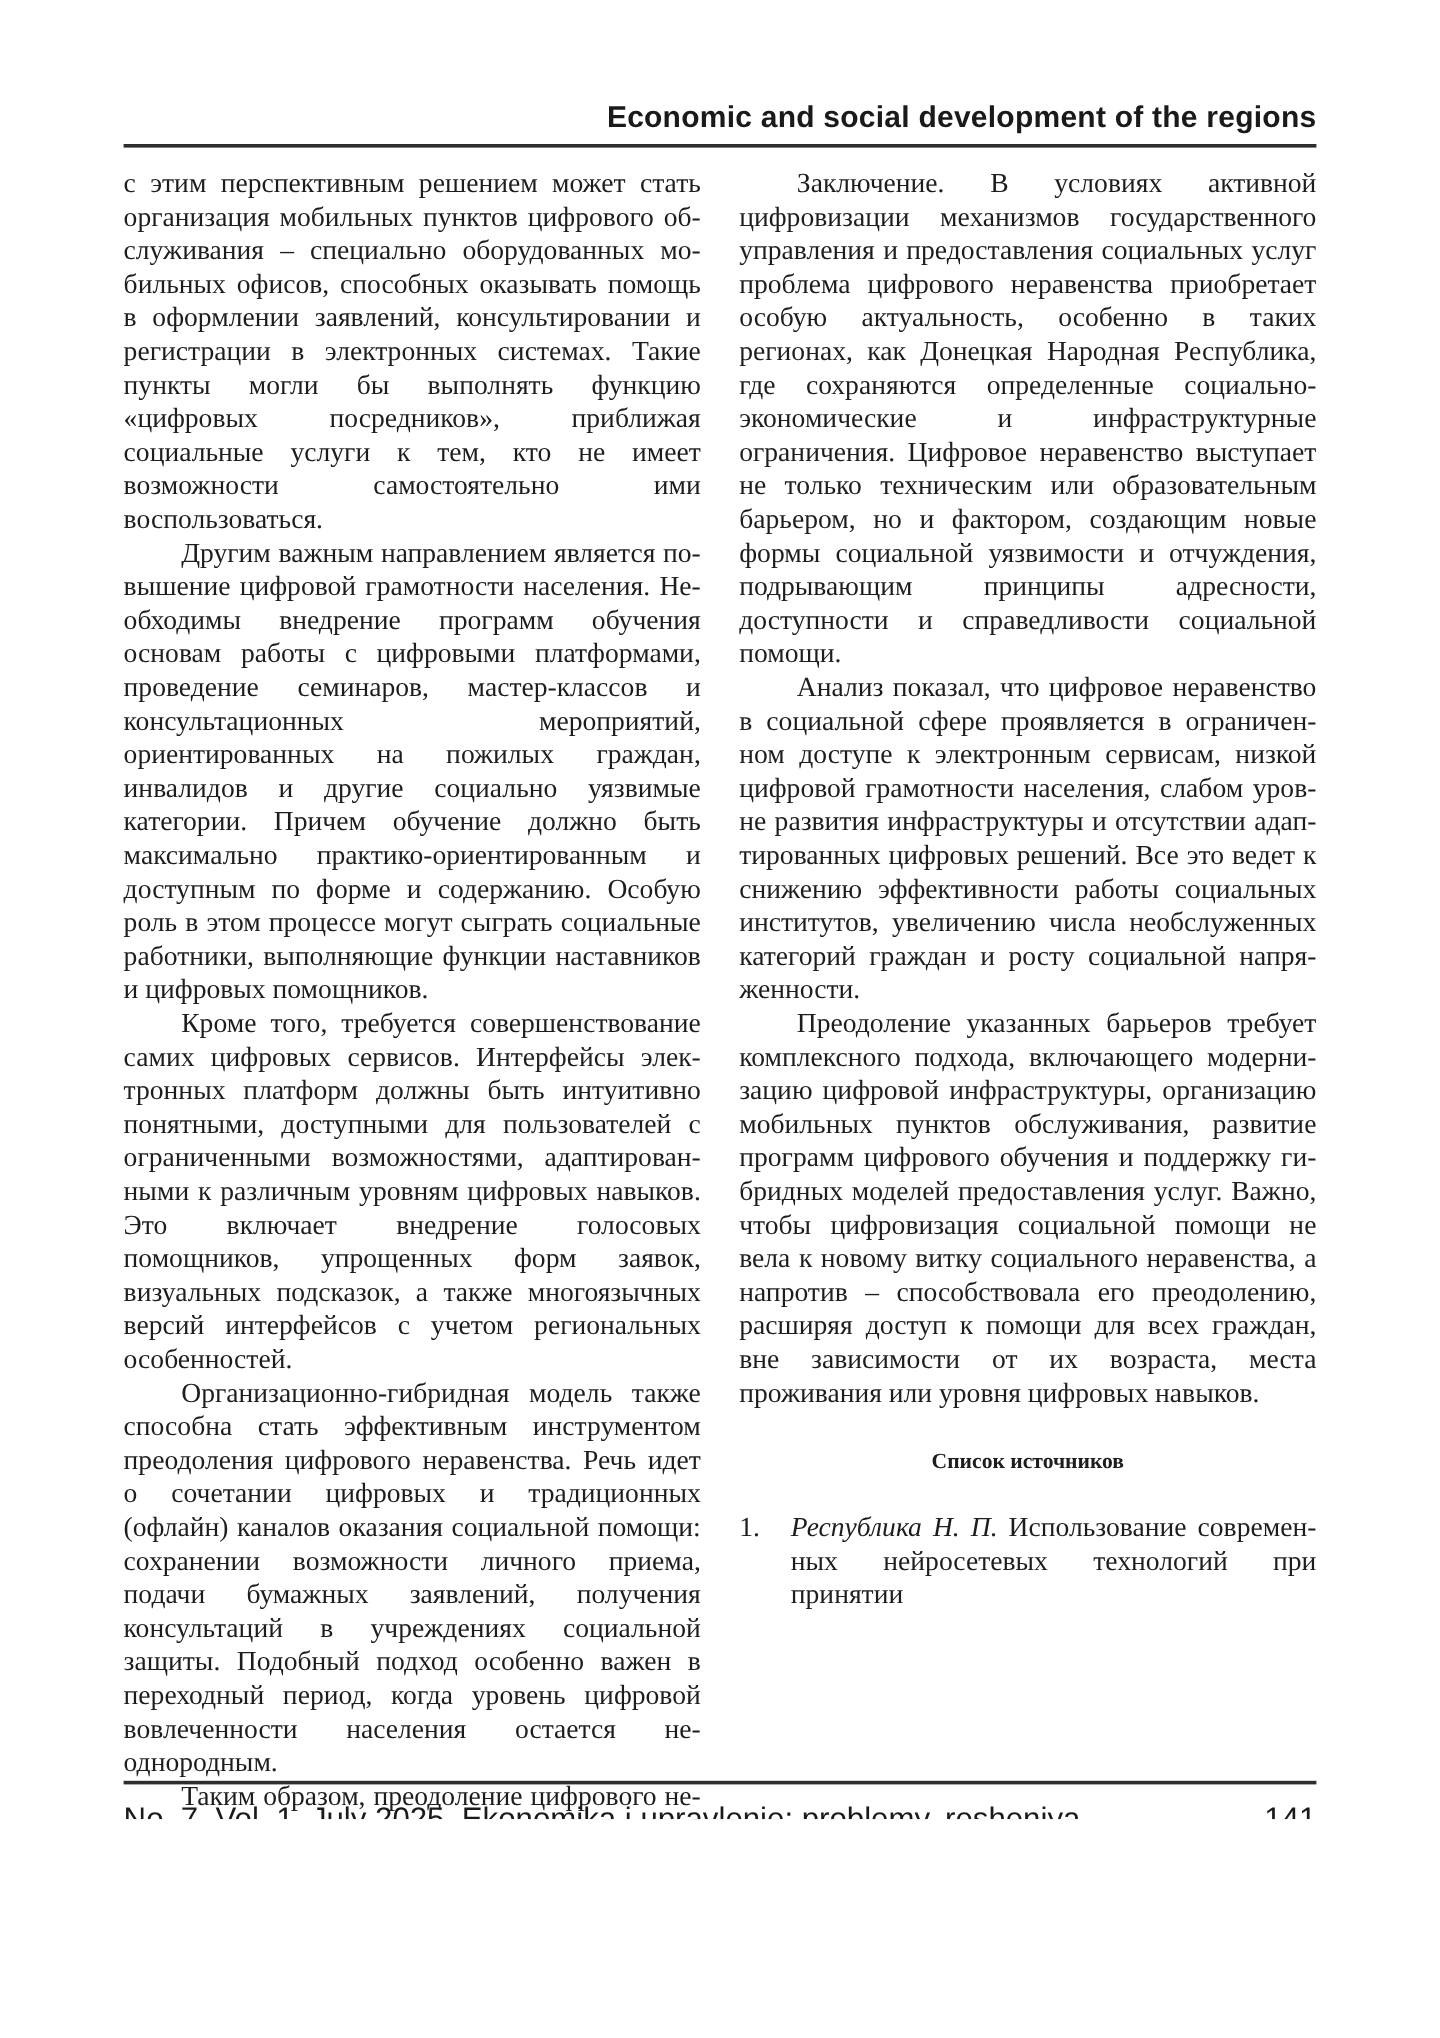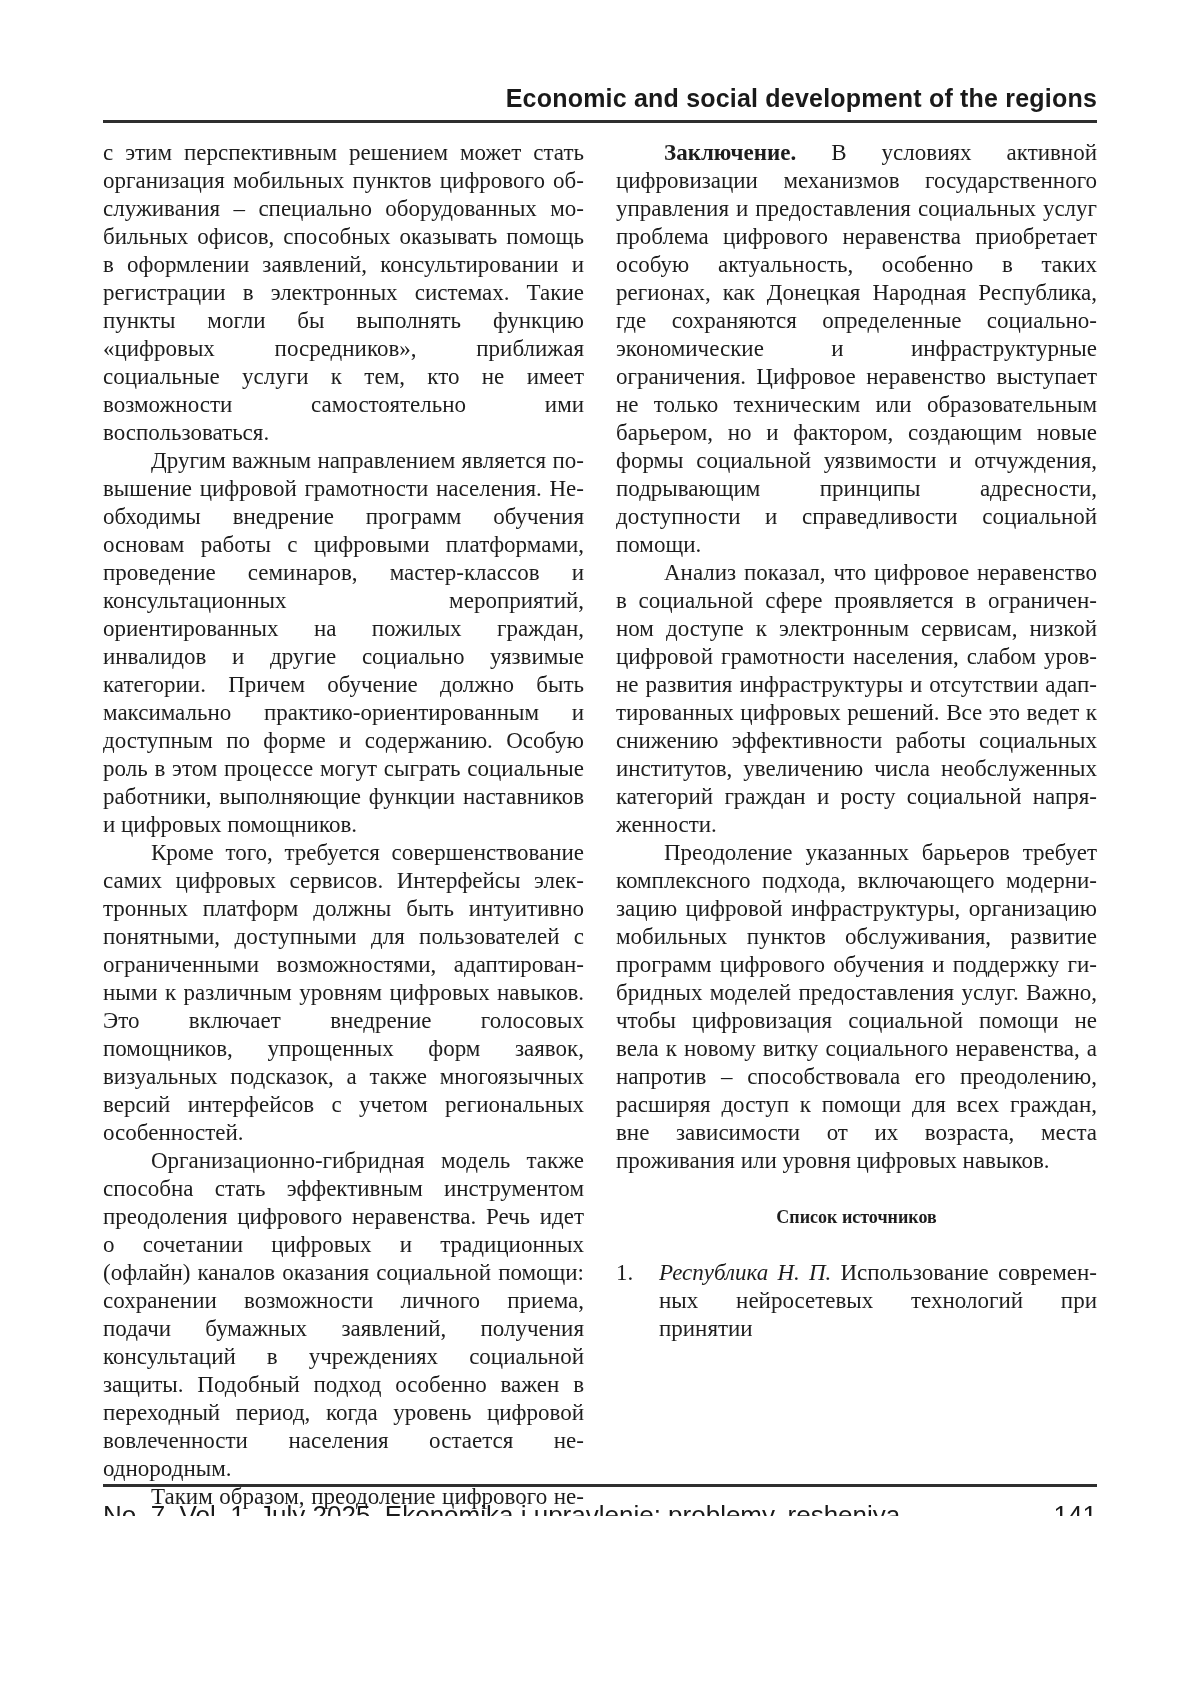--- a/index.html
+++ b/index.html
@@ -31,21 +31,21 @@
     left: 103px;
     top: 139px;
     width: 994px;
     display: flex;
     gap: 32px;
   }
   .col { width: 481px; font-size: 23px; line-height: 28px; }
   .para { text-align: justify; text-indent: 48px; hyphens: manual; }
   .para.first { text-indent: 0; }
   .para.cont { text-align-last: justify; }
-  .lead-bold { font-weight: 700; }
+  .lead-bold { font-weight: 400; }
 
   .refs-heading {
     font-size: 18px;
     line-height: 28px;
     font-weight: 700;
     text-align: center;
     margin: 28px 0;
   }
   .ref { display: flex; }
   .ref-num { width: 43px; flex: none; }

